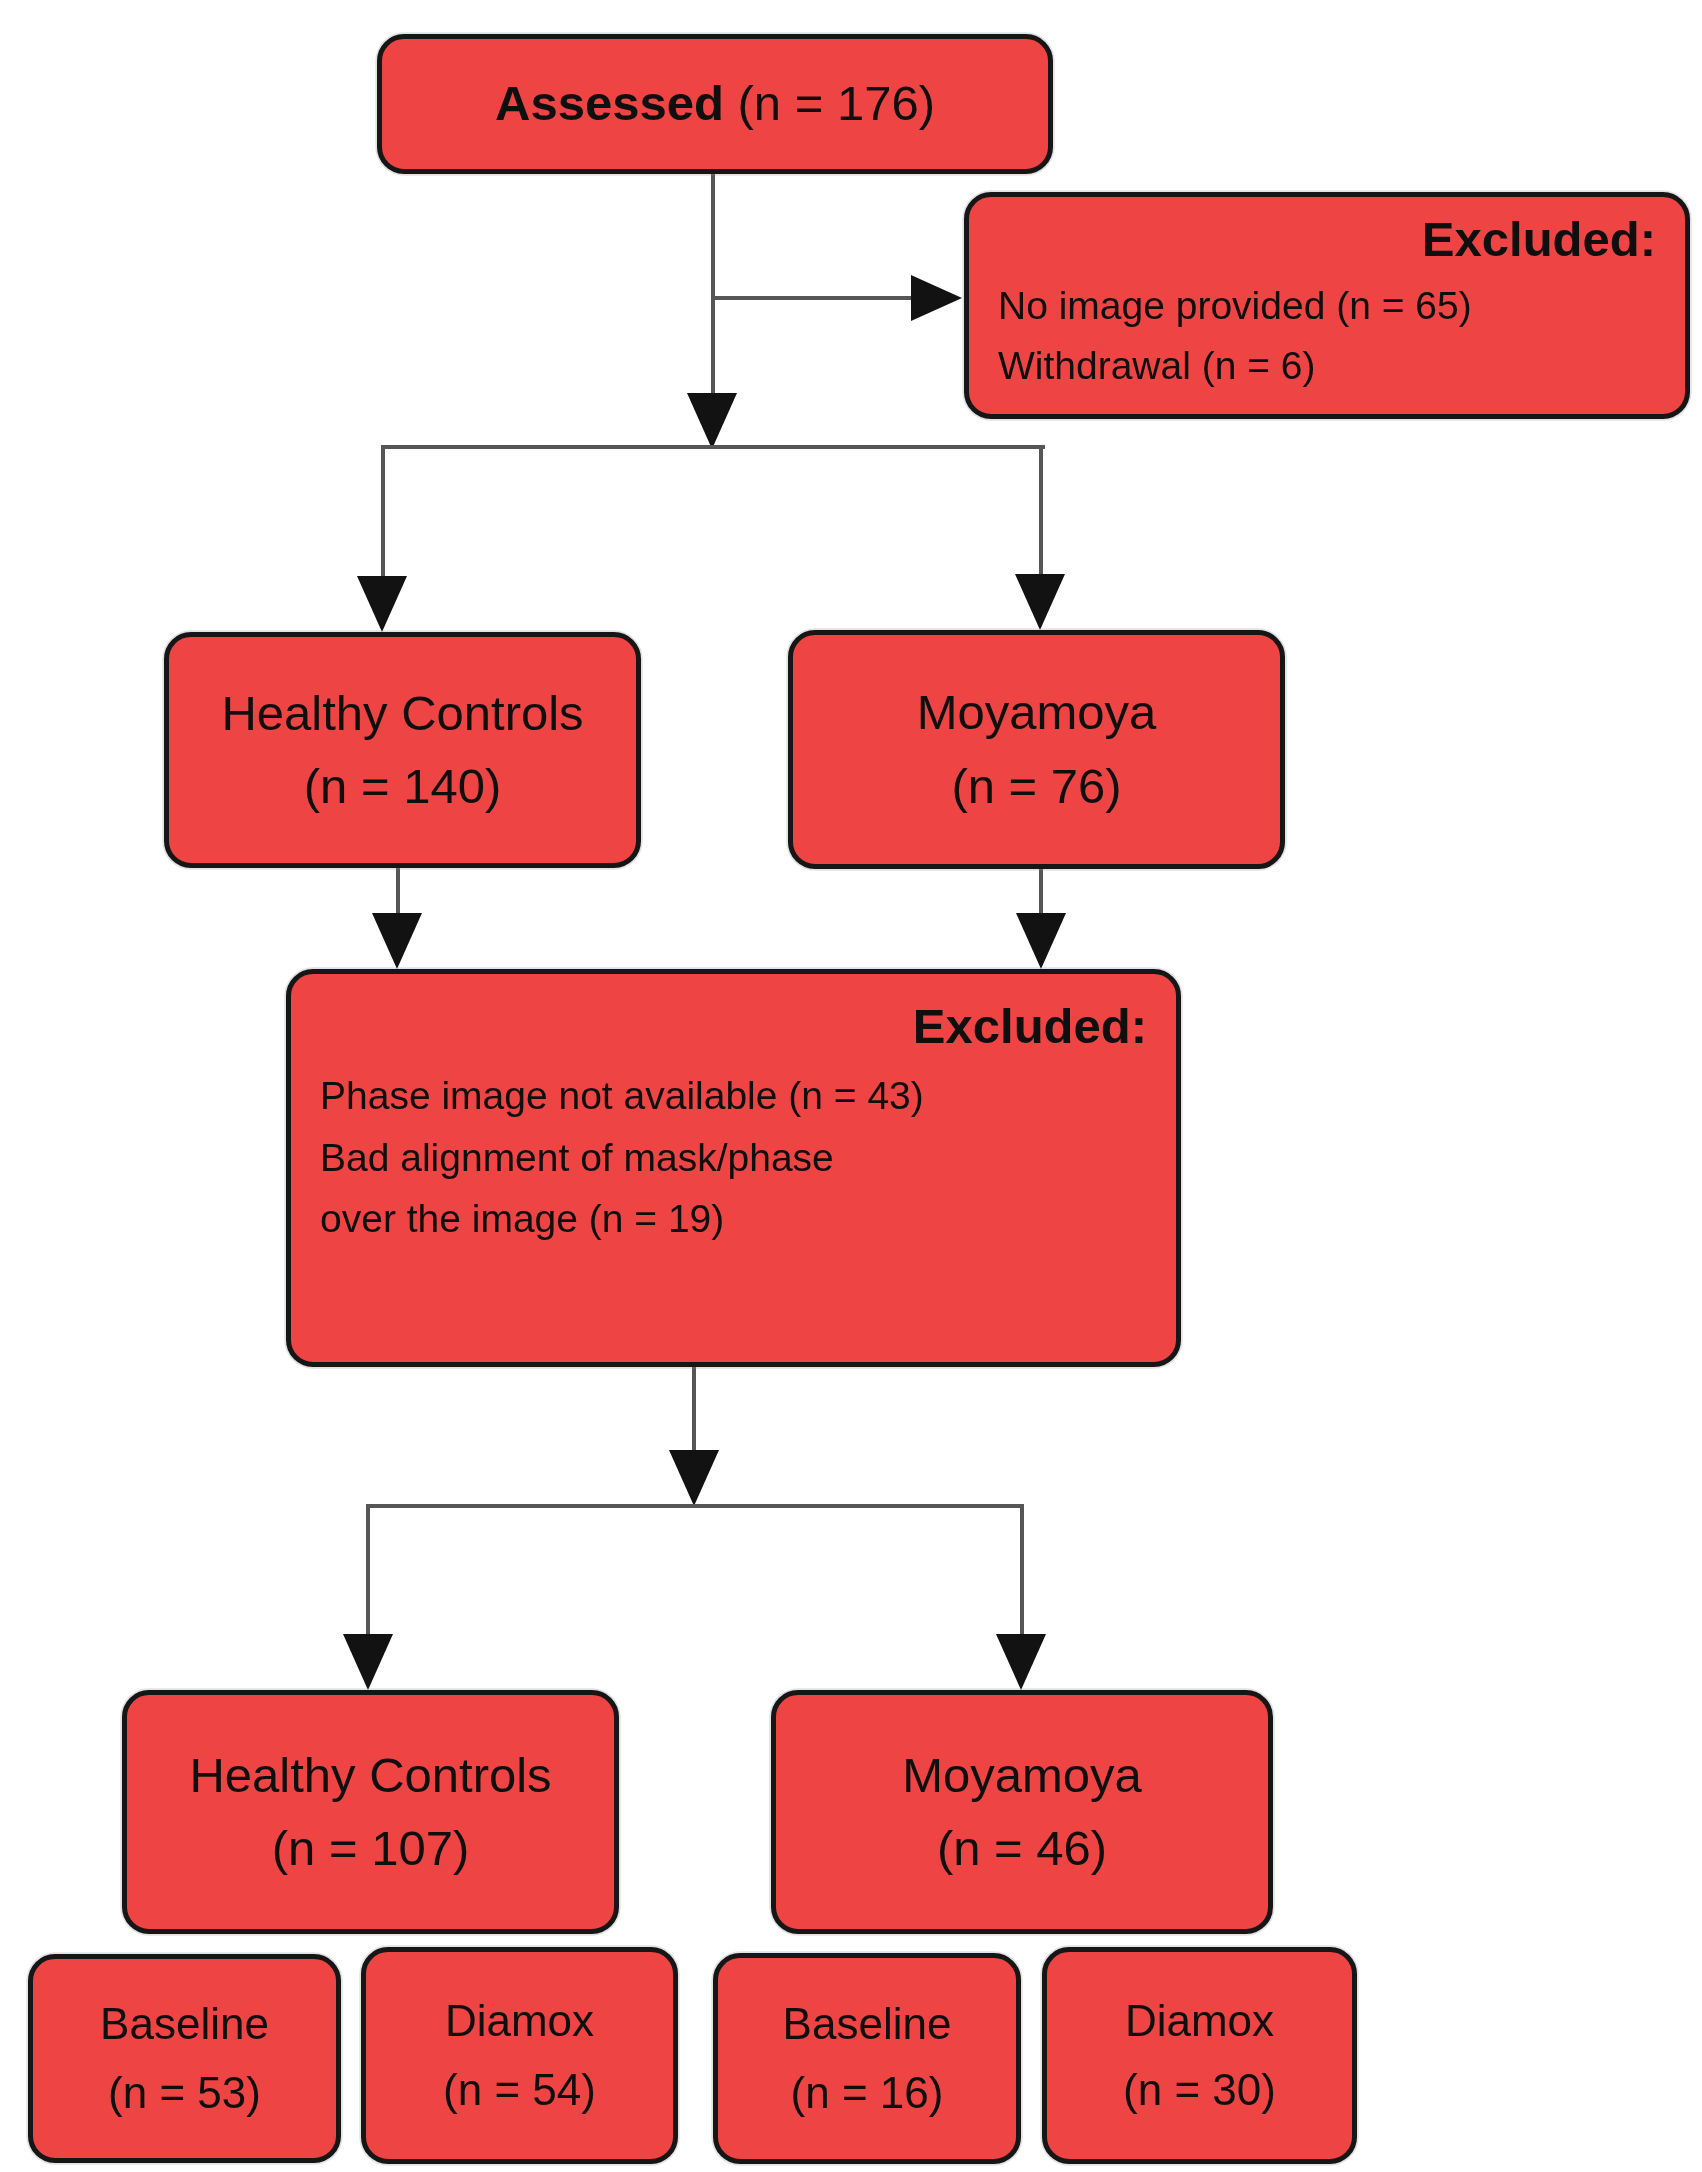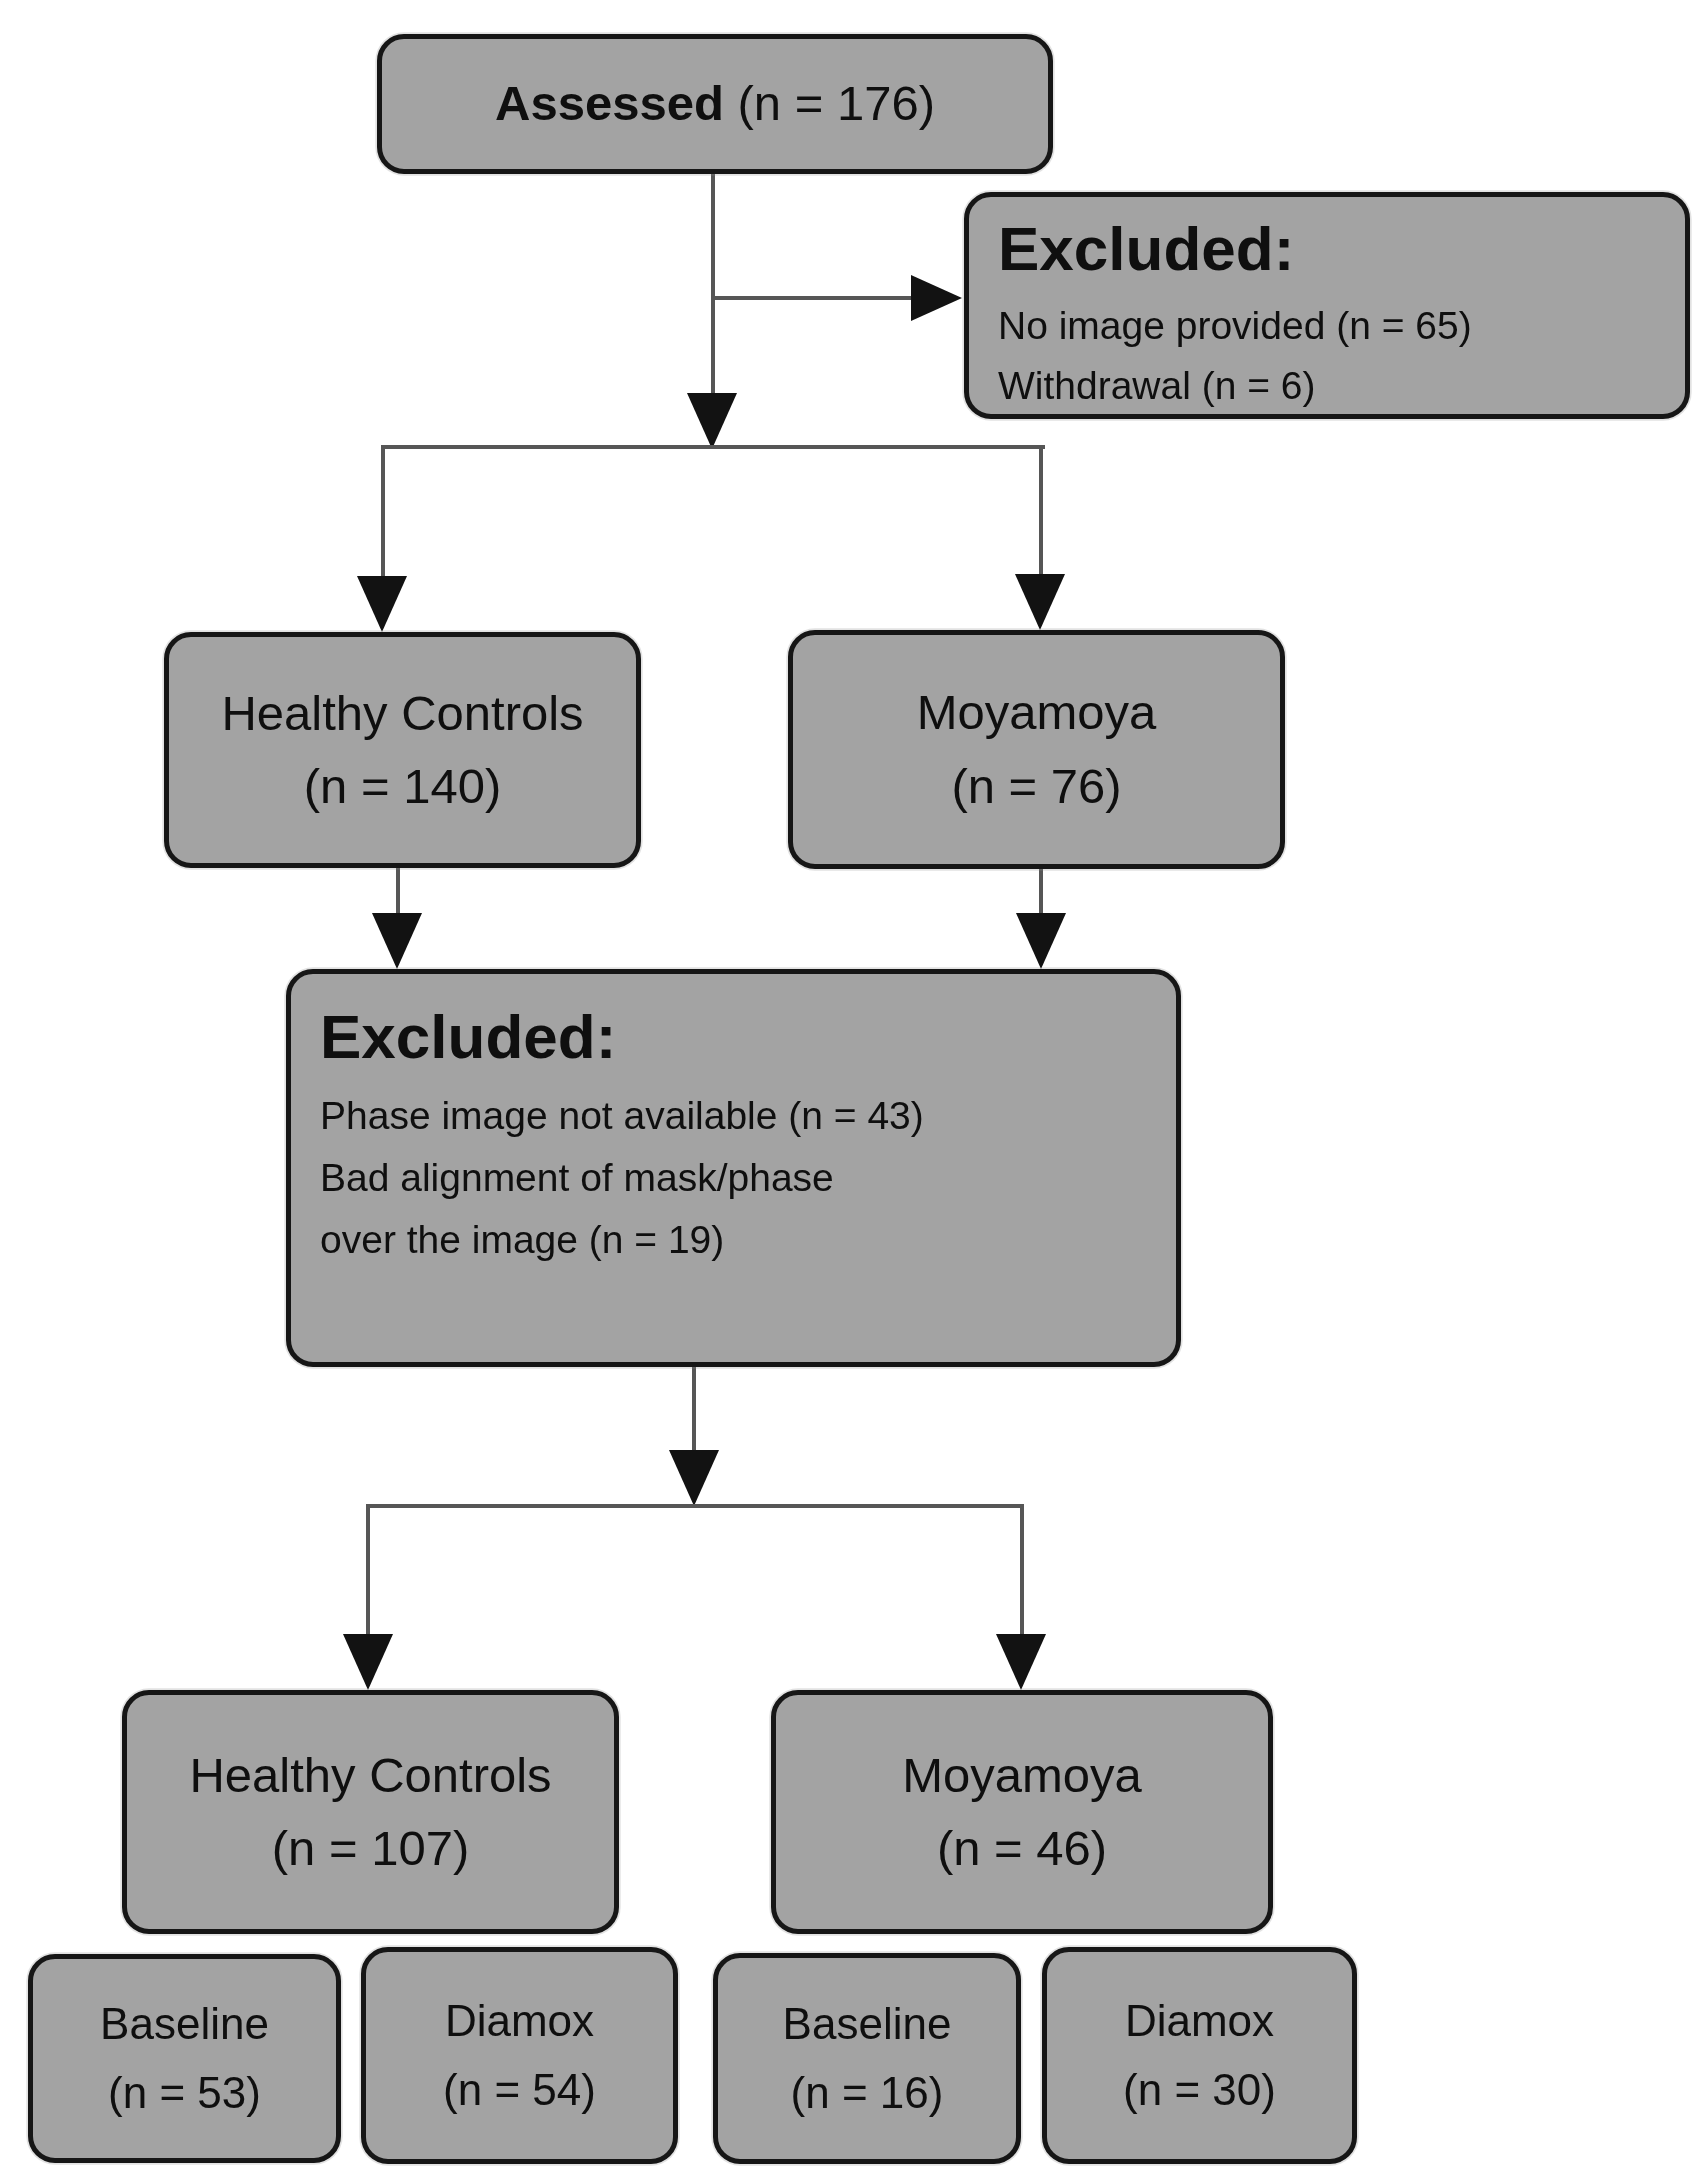--- a/index.html
+++ b/index.html
@@ -13,21 +13,21 @@
     height: 2172px;
     background: #ffffff;
     font-family: "Liberation Sans", sans-serif;
     color: #0f0f0f;
     overflow: hidden;
   }
   
   .box {
     position: absolute;
     box-sizing: border-box;
-    background: #a3a3a3;
+    background: #ef4444;
     border: 5px solid #161616;
     border-radius: 27px;
     display: flex;
     flex-direction: column;
     align-items: center;
     justify-content: center;
     text-align: center;
     box-shadow: 0 0 0 1.7px rgba(140,140,140,0.25);
   }
   .box .title { font-weight: normal; }
@@ -37,22 +37,22 @@
   .small-line { font-size: 44px; line-height: 1.55; white-space: nowrap; }
 
   
   .excl {
     align-items: stretch;
     justify-content: flex-start;
     text-align: left;
   }
   .excl .excl-title {
     font-weight: bold;
-    text-align: left;
-    font-size: 62px;
+    text-align: right;
+    font-size: 49px;
   }
   .excl .excl-line {
     font-size: 39px;
     white-space: nowrap;
   }
 
   #box-assessed      { left: 377px;  top: 34px;   width: 676px; height: 140px; }
   #box-excluded-top  { left: 964px; top: 192px;  width: 726px; height: 227px; padding: 5px 29px; line-height: 1.52; }
   #box-hc-140        { left: 164px;  top: 632px;  width: 477px; height: 236px; }
   #box-mm-76         { left: 788px;  top: 630px;  width: 497px; height: 239px; }

